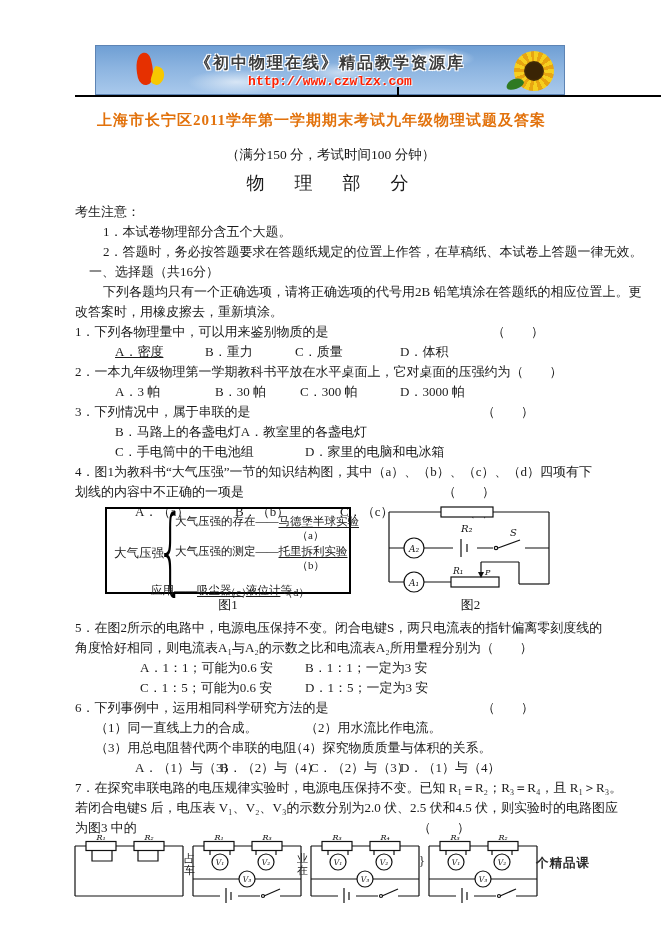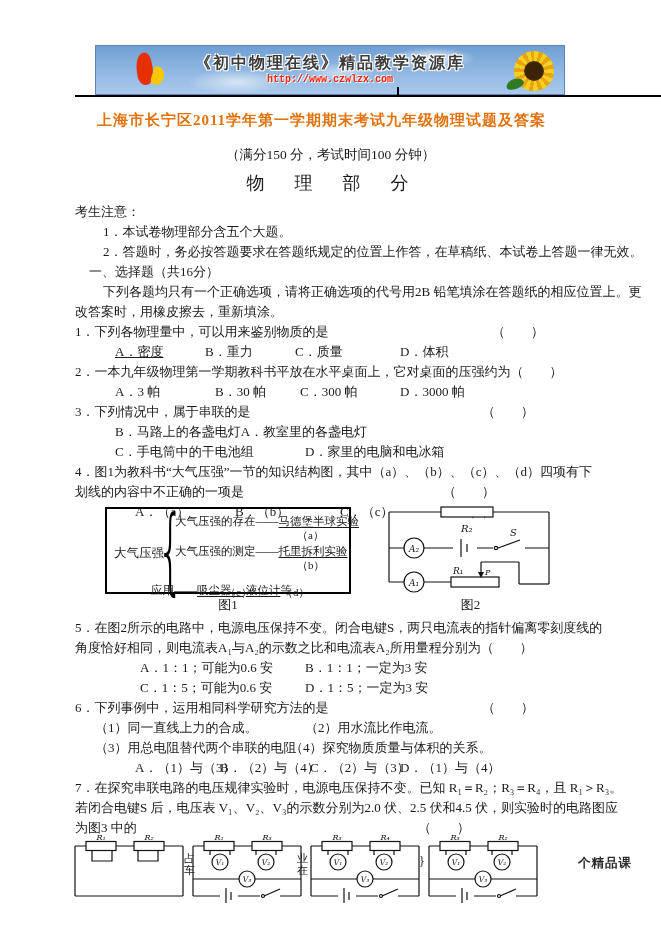--- a/index.html
+++ b/index.html
@@ -17,21 +17,21 @@
     border:1px solid #5d84b4; }
   .logo { position:absolute; left:34px; top:5px; width:46px; height:40px; }
   .flame { position:absolute; left:6px; top:2px; width:17px; height:32px; background:#e63000;
     border-radius:65% 35% 55% 45% / 75% 25% 70% 30%; transform:rotate(-14deg); }
   .crescent { position:absolute; left:22px; top:16px; width:12px; height:18px; background:#f7c800;
     border-radius:20% 80% 60% 40% / 30% 70% 60% 40%; transform:rotate(18deg); }
   .site-title { position:absolute; left:0; right:0; top:7px; text-align:center; font-weight:bold;
     font-size:16px; letter-spacing:2px; color:#3c3c3c;
     text-shadow:1px 1px 0 #fff,-1px -1px 0 #fff,1px -1px 0 #fff,-1px 1px 0 #fff; }
   .site-url { position:absolute; left:0; right:0; top:28px; text-align:center; font-weight:bold;
-    font-size:10px; color:#ff2000; font-family:"Liberation Mono","DejaVu Sans Mono",monospace;
+    font-size:13px; color:#ff2000; font-family:"Liberation Mono","DejaVu Sans Mono",monospace;
     text-shadow:1px 1px 0 rgba(255,255,255,.85),-1px -1px 0 rgba(255,255,255,.85); }
   .sunflower { position:absolute; right:8px; top:3px; width:46px; height:46px; }
   .petals { position:absolute; left:4px; top:2px; width:40px; height:40px; border-radius:50%;
     background:repeating-conic-gradient(#f6cf1f 0 14deg, #e8a511 14deg 28deg); }
   .core { position:absolute; left:14px; top:12px; width:20px; height:20px; border-radius:50%;
     background:radial-gradient(circle,#3a2405 0 55%, #6b4a0c 100%); }
   .leaf { position:absolute; left:-4px; top:30px; width:18px; height:10px; background:#2f7a22;
     border-radius:50% 50% 50% 50% / 60% 60% 40% 40%; transform:rotate(-20deg); }
 
   .rule { position:absolute; left:75px; top:95px; width:586px; border-top:2px solid #000; }
@@ -76,21 +76,21 @@
   svg .blank{ fill:#fff; stroke:none; }
   svg text  { font-family:"DejaVu Serif","Liberation Serif",serif; font-style:italic; fill:#111; }
   .opt-circuit { position:absolute; top:833px; width:114px; height:70px; }
   .oc1 { left:72px; } .oc2 { left:190px; } .oc3 { left:308px; } .oc4 { left:426px; }
 
   
   .frag { position:absolute; font-size:11px; line-height:12px; color:#222; }
   .frag-stack { width:12px; word-break:break-all; }
   .fr1 { left:184px; top:852px; } .fr2 { left:297px; top:852px; }
   .fr3 { left:419px; top:855px; font-size:12px; }
-  .fr4 { left:536px; top:857px; font-size:12.5px; letter-spacing:1px; font-weight:bold; color:#2a2a2a;padding-left:42px; }
+  .fr4 { left:536px; top:857px; font-size:12.5px; letter-spacing:1px; font-weight:bold; color:#2a2a2a; }
 </style>
 </head>
 <body>
 
 <div class="page">
 
   <div class="banner">
     <div class="logo">
       <div class="flame"></div>
       <div class="crescent"></div>

